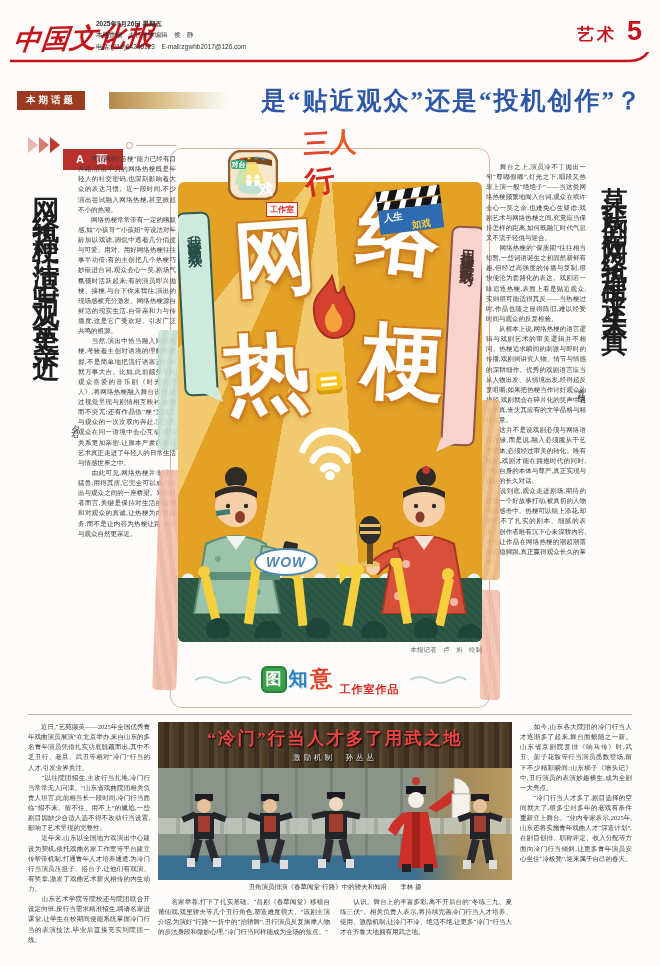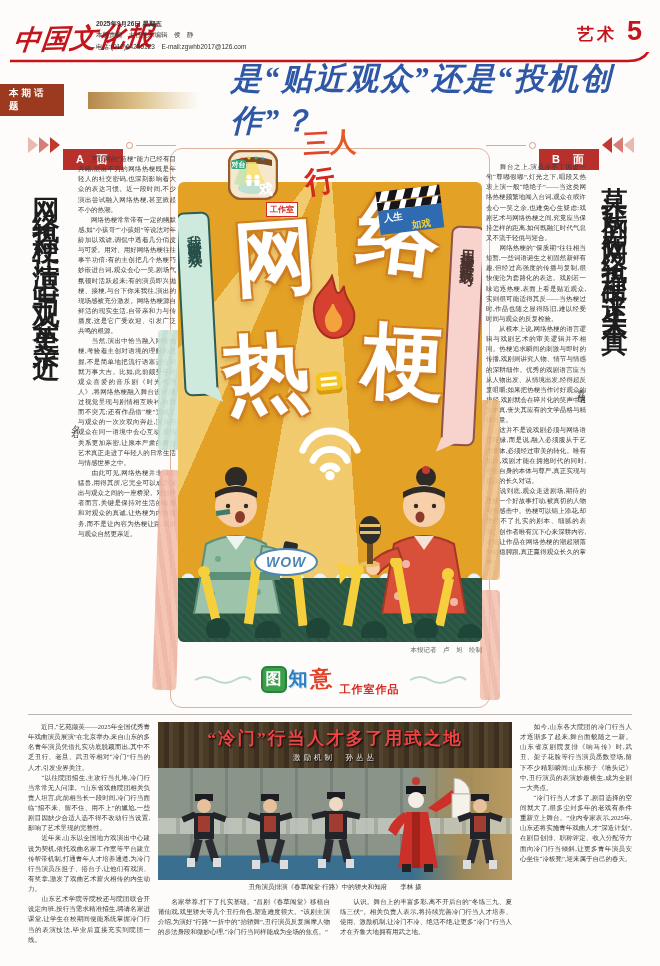--- a/index.html
+++ b/index.html
@@ -14,21 +14,21 @@
   .mh-date{font-weight:bold;}
   .section-block{position:absolute;right:18px;top:2px;display:flex;align-items:baseline;gap:10px;}
   .section-name{font-size:17px;font-weight:900;color:#c3151c;letter-spacing:3px;}
   .page-no{font-size:27px;font-weight:900;color:#c3151c;font-family:"Liberation Sans",sans-serif;}
   .rule{position:absolute;left:0;top:52px;width:660px;height:16px;}
   
   .banner{position:absolute;left:0;top:80px;width:660px;height:40px;display:flex;align-items:center;justify-content:center;gap:24px;}
   .banner-tag{background:#9c3a20;color:#fff;font-size:9.5px;font-weight:bold;letter-spacing:3px;
               padding:3px 9px;font-family:"Liberation Sans",sans-serif;}
   .banner-grad{width:120px;height:17px;background:linear-gradient(90deg,#b3884a,#dcc089 45%,#f2e8d4 80%,rgba(242,232,212,0));margin-right:8px;}
-  .banner-title{font-size:31px;font-weight:900;color:#2e57a6;letter-spacing:2px;font-style:italic;}
+  .banner-title{font-size:25px;font-weight:900;color:#2e57a6;letter-spacing:2px;}
   
   .side-col{position:absolute;top:128px;width:148px;height:585px;}
   #col-a{left:28px;} #col-b{left:486px;}
   .badge-row{position:absolute;top:6px;height:22px;display:flex;align-items:center;gap:3px;}
   #col-a .badge-row{left:0;} #col-b .badge-row{right:0;flex-direction:row-reverse;}
   .badge-box{background:#b8302b;color:#fff;font-weight:bold;font-size:11px;letter-spacing:5px;
              padding:3px 10px 3px 13px;font-family:"Liberation Sans",sans-serif;margin-top:28px;}
   .chevrons{display:flex;gap:1px;} #col-b .chevrons{flex-direction:row-reverse;}
   .chev{width:0;height:0;border-top:8px solid transparent;border-bottom:8px solid transparent;}
   #col-a .chev{border-left:10px solid #c0392f;} #col-b .chev{border-right:10px solid #c0392f;}
@@ -180,30 +180,20 @@
     </div>
     <div class="v-title">网络热梗让演出与观众更亲近</div>
     <div class="v-author">夕君</div>
     <div class="col-body">　　互联网的“造梗”能力已经有目共睹,层出不穷的网络热梗既是年轻人的社交密码,也深刻影响着大众的表达习惯。近一段时间,不少演出尝试融入网络热梗,甚至掀起不小的热潮。
 　　网络热梗常常带有一定的幽默感,如“小孩哥”“小孩姐”等说法对年龄加以戏谑,调侃中透着几分俏皮与可爱。用对、用好网络热梗往往事半功倍:有的主创把几个热梗巧妙嵌进台词,观众会心一笑,剧场气氛顿时活跃起来;有的演员即兴抛梗、接梗,与台下你来我往,演出的现场感被充分激发。网络热梗源自鲜活的现实生活,自带亲和力与传播度,这是它广受欢迎、引发广泛共鸣的根源。
 　　当然,演出中恰当融入网络热梗,考验着主创对语境的理解和把握,不是简单地把流行语塞进台词就万事大吉。比如,此前颇受年轻观众喜爱的音乐剧《时光代理人》,将网络热梗融入舞台设计,通过视觉呈现与剧情相互映衬,自然而不突兀;还有作品借“梗”完成了与观众的一次次双向奔赴,演员与观众在同一语境中会心互动,观演关系更加亲密,让原本严肃的舞台艺术真正走进了年轻人的日常生活与情感世界之中。
 　　由此可见,网络热梗并非洪水猛兽,用得其所,它完全可以成为演出与观众之间的一座桥梁。对创作者而言,关键是保持对生活的敏感和对观众的真诚,让热梗为内容服务,而不是让内容为热梗让路,演出与观众自然更亲近。</div>
   </div>
 
   <div class="side-col" id="col-b">
-    <div class="badge-row">
-      <span class="chevrons">
-        <span class="chev c3"></span>
-          <span class="chev c2"></span>
-          <span class="chev"></span>
-      </span>
-      <span class="badge-box">B 面</span>
-      <span class="conn-dot"></span>
-      <span class="conn-line"></span>
-    </div>
     <div class="v-title">莫让戏剧在网络热梗中迷失本真</div>
     <div class="v-author">嘉纳</div>
     <div class="col-body">　　舞台之上,演员冷不丁抛出一句“尊嘟假嘟”,灯光之下,唱段又热衷上演一般“绝绝子”——当这类网络热梗频繁地闯入台词,观众在或许会心一笑之余,也难免心生疑虑:戏剧艺术与网络热梗之间,究竟应当保持怎样的距离,如何既融汇时代气息又不流于轻佻与迎合。
 　　网络热梗的“保质期”往往相当短暂,一些词语诞生之初固然新鲜有趣,但经过高强度的传播与复制,很快便沦为套路化的表达。戏剧若一味追逐热梗,表面上看是贴近观众,实则很可能适得其反——当热梗过时,作品也随之显得陈旧,难以经受时间与观众的反复检验。
 　　从根本上说,网络热梗的语言逻辑与戏剧艺术的审美逻辑并不相同。热梗追求瞬间的刺激与即时的传播,戏剧则讲究人物、情节与情感的深耕细作。优秀的戏剧语言应当从人物出发、从情境出发,经得起反复咀嚼;如果把热梗当作讨好观众的捷径,戏剧就会在碎片化的笑声中迷失本真,丧失其应有的文学品格与精神力量。
 　　这并不是说戏剧必须与网络语言绝缘,而是说,融入必须服从于艺术整体,必须经过审美的转化。唯有如此,戏剧才能在拥抱时代的同时,守住自身的本体与尊严,真正实现与观众的长久对话。
 　　说到底,观众走进剧场,期待的是被一个好故事打动,被真切的人物与情感击中。热梗可以锦上添花,却替代不了扎实的剧本、细腻的表演。创作者唯有沉下心来深耕内容,才能让作品在网络热梗的潮起潮落中站稳脚跟,真正赢得观众长久的掌声。</div>
   </div>
 
   <div class="logos">

